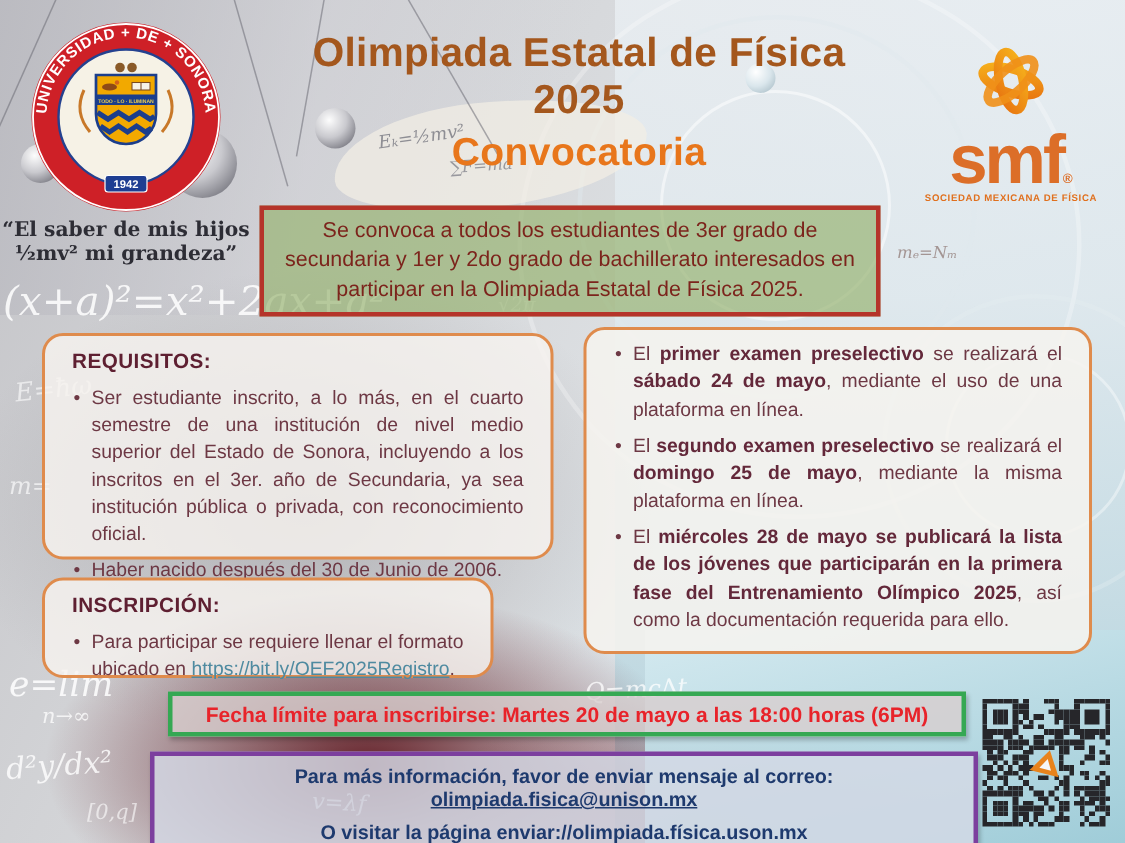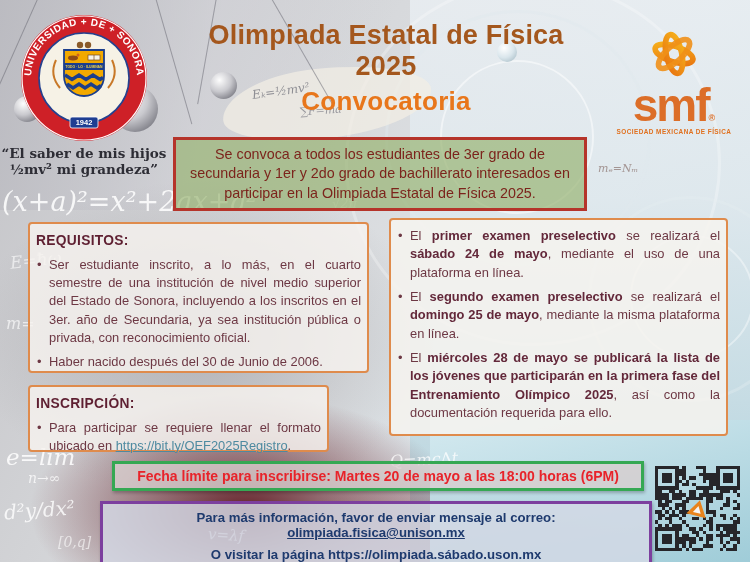--- a/index.html
+++ b/index.html
@@ -63,22 +63,22 @@
   .title-main{font-size:27px;font-weight:bold;color:#a4571d;line-height:1.15;letter-spacing:.2px;}
   .subtitle{font-size:26px;font-weight:bold;color:#e8761b;margin-top:4px;letter-spacing:.3px;}
   .smf{left:608px;top:26px;width:132px;text-align:center;z-index:3;}
   .smf-name{font-size:46px;font-weight:bold;color:#dc6e28;line-height:.85;letter-spacing:-2px;text-align:center;}
   .smf-reg{font-size:9px;color:#dc6e28;vertical-align:baseline;letter-spacing:0;}
   .smf-tagline{font-size:6.4px;font-weight:bold;color:#e0701e;letter-spacing:.45px;margin-top:3px;}
   
   .announce{left:173px;top:137px;width:390px;z-index:3;
     border:3px solid #b5342a;background:rgba(151,178,112,.68);
     padding:5px 9px;text-align:center;font-size:14.3px;line-height:1.35;color:#7c241c;}
-  .infobox{z-index:3;border:2px solid #df8b4c;border-radius:4px;
-    background:rgba(246,243,239,.82);padding:7px 6px;box-sizing:border-box;
+  .infobox{z-index:3;border:2px solid #df8b4c;border-radius:14px;
+    background:rgba(246,243,239,.82);padding:7px 18px;box-sizing:border-box;
     color:#6d3844;font-size:12.9px;line-height:1.42;}
   .box-req{left:28px;top:222px;width:341px;height:151px;}
   .box-ins{left:28px;top:385px;width:301px;height:67px;}
   .box-exa{left:389px;top:218px;width:339px;height:218px;background:rgba(246,243,239,.86);}
   .infobox h3{margin:0 0 5px 0;font-size:13.8px;letter-spacing:.3px;color:#5e1f31;}
   .infobox ul{margin:0;padding:0;list-style:none;}
   .infobox li{position:relative;padding-left:13px;margin-bottom:6px;text-align:justify;}
   .infobox li:last-child{margin-bottom:0;}
   .infobox li::before{content:"•";position:absolute;left:1px;top:0;color:#6d3844;}
   .infobox b{color:#63283a;}
@@ -233,21 +233,21 @@
       <li><span>El </span><b>miércoles 28 de mayo se publicará la lista de los jóvenes que participarán en la primera fase del Entrenamiento Olímpico 2025</b><span></span><b></b><span>, así como la documentación requerida para ello.</span></li>
     </ul>
   </div>
 
   <div class="layer deadline">
     <span>Fecha límite para inscribirse: Martes 20 de mayo a las 18:00 horas (6PM)</span>
   </div>
 
   <div class="layer contact">
     <div><span>Para más información, favor de enviar mensaje al correo: </span><a class="email-link" href="#">olimpiada.fisica@unison.mx</a></div>
-    <div class="line2">O visitar la página https://olimpiada.sábado.uson.mx</div>
+    <div class="line2">O visitar la página enviar://olimpiada.física.uson.mx</div>
   </div>
 
   <div class="layer qr">
     <div id="qr-grid">
         <div class="qm on"></div>
         <div class="qm on"></div>
         <div class="qm on"></div>
         <div class="qm on"></div>
         <div class="qm on"></div>
         <div class="qm on"></div>

